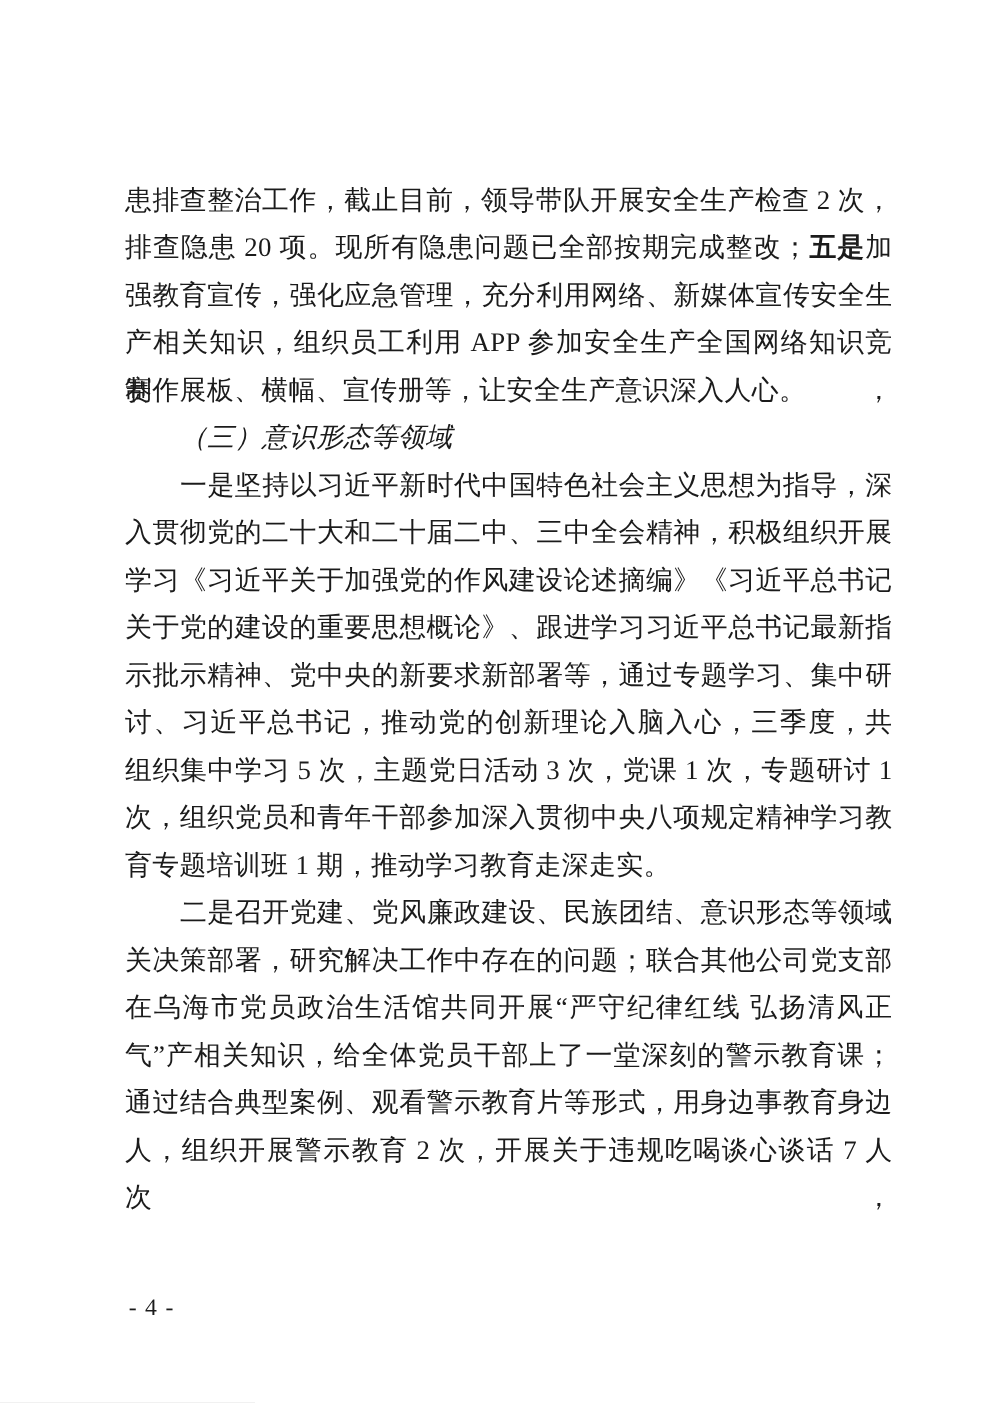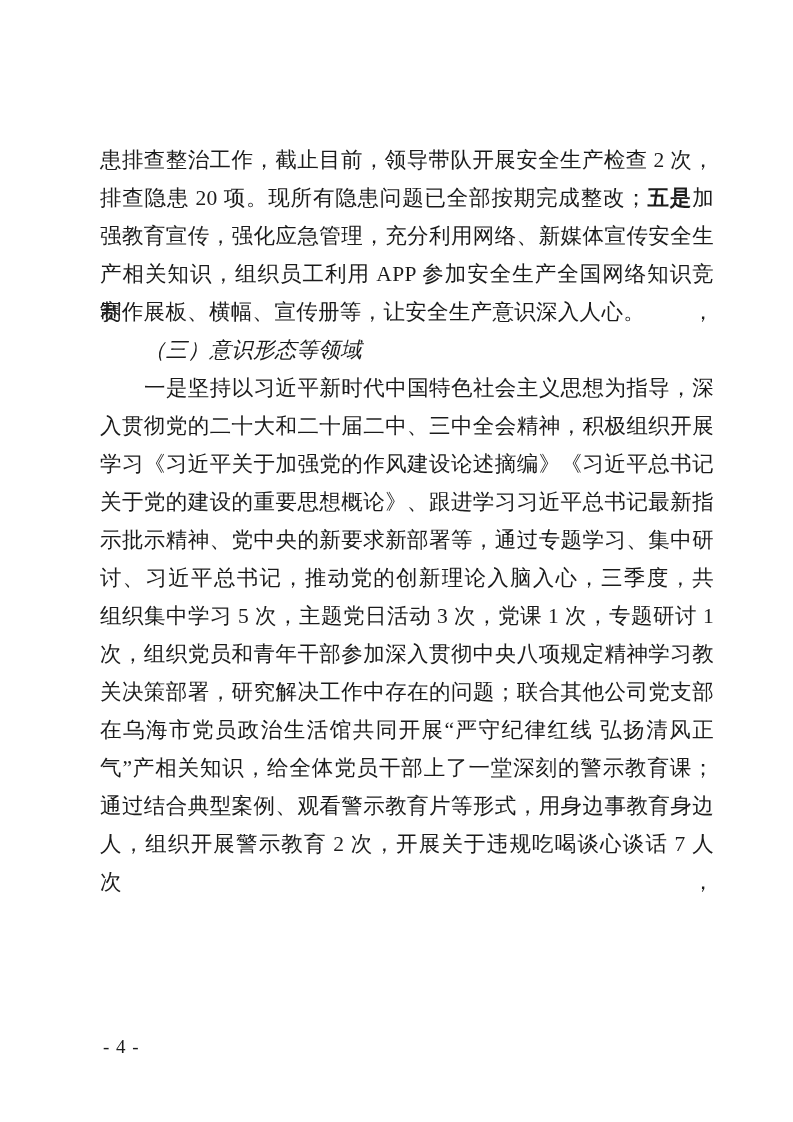--- a/index.html
+++ b/index.html
@@ -73,20 +73,22 @@
       <div class="line"><span class="seg-body">制作展板、横幅、宣传册等，让安全生产意识深入人心。</span></div>
       <div class="line indent"><span class="seg-kaiti">（三）意识形态等领域</span></div>
       <div class="line full indent"><span class="seg-body">一是坚持以习近平新时代中国特色社会主义思想为指导，深</span></div>
       <div class="line full"><span class="seg-body">入贯彻党的二十大和二十届二中、三中全会精神，积极组织开展</span></div>
       <div class="line full"><span class="seg-body">学习《习近平关于加强党的作风建设论述摘编》《习近平总书记</span></div>
       <div class="line full"><span class="seg-body">关于党的建设的重要思想概论》、跟进学习习近平总书记最新指</span></div>
       <div class="line full"><span class="seg-body">示批示精神、党中央的新要求新部署等，通过专题学习、集中研</span></div>
       <div class="line full"><span class="seg-body">讨、习近平总书记，推动党的创新理论入脑入心，三季度，共</span></div>
       <div class="line full"><span class="seg-body">组织集中学习 5 次，主题党日活动 3 次，党课 1 次，专题研讨 1</span></div>
       <div class="line full"><span class="seg-body">次，组织党员和青年干部参加深入贯彻中央八项规定精神学习教</span></div>
+      <div class="line"><span class="seg-body">育专题培训班 1 期，推动学习教育走深走实。</span></div>
+      <div class="line full indent"><span class="seg-body">二是召开党建、党风廉政建设、民族团结、意识形态等领域</span></div>
       <div class="line full"><span class="seg-body">关决策部署，研究解决工作中存在的问题；联合其他公司党支部</span></div>
       <div class="line full"><span class="seg-body">在乌海市党员政治生活馆共同开展“严守纪律红线 弘扬清风正</span></div>
       <div class="line full"><span class="seg-body">气”产相关知识，给全体党员干部上了一堂深刻的警示教育课；</span></div>
       <div class="line full"><span class="seg-body">通过结合典型案例、观看警示教育片等形式，用身边事教育身边</span></div>
       <div class="line full"><span class="seg-body">人，组织开展警示教育 2 次，开展关于违规吃喝谈心谈话 7 人次，</span></div>
     </div>
   <div class="page-number">- 4 -</div>
 </div>
 
 </body></html>

